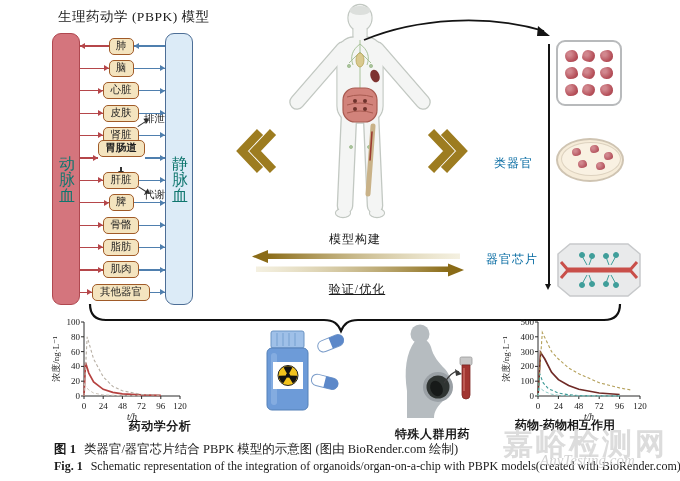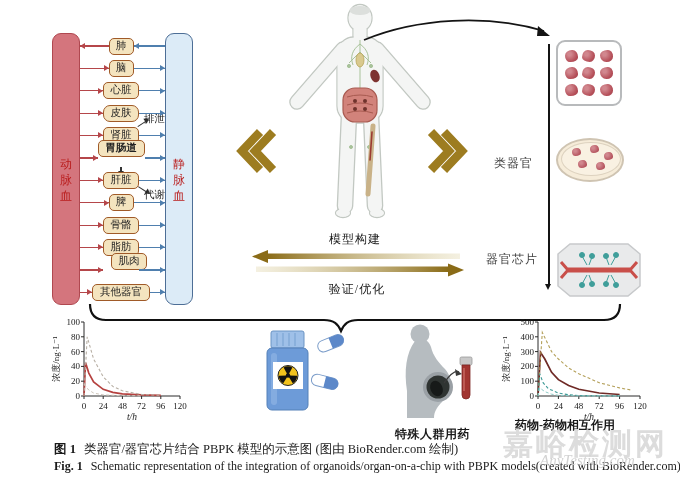--- a/index.html
+++ b/index.html
@@ -5,37 +5,37 @@
   html,body{margin:0;padding:0;background:#fff;}
   #fig{position:relative;width:680px;height:481px;background:#fff;overflow:hidden;
        font-family:"Liberation Serif","DejaVu Serif",serif;color:#1a1a1a;}
   .abs{position:absolute;}
   
   #pbpk-title{left:58px;top:8px;font-size:13.5px;white-space:nowrap;letter-spacing:.5px;}
   #organ-rows{left:40px;top:30px;width:156px;height:280px;}
   .col{position:absolute;top:3px;width:28px;height:272px;border-radius:9px;box-sizing:border-box;}
   #col-arterial{left:12px;background:#d4757d;border:1.5px solid #b04850;}
   #col-venous{left:125px;background:#dcebf7;border:1.5px solid #4d6e96;}
-  .vtext{position:absolute;width:14px;font-size:12px;line-height:16px;text-align:center;
-         word-break:break-all;color:#b91c1c;}
+  .vtext{position:absolute;width:14px;font-size:16px;line-height:16px;text-align:center;
+         word-break:break-all;color:#0f766e;}
   .organ-box{position:absolute;box-sizing:border-box;height:17px;background:#f4e4bf;
     border:1.1px solid #a05a28;border-radius:5px;font-size:10.5px;line-height:13.5px;
     text-align:center;color:#222;white-space:nowrap;overflow:hidden;}
   .cline{position:absolute;height:1.2px;}
   .ah{position:absolute;width:0;height:0;border-top:3.2px solid transparent;border-bottom:3.2px solid transparent;}
   .ah-r{border-left:5px solid;}
   .ah-l{border-right:5px solid;}
   .ann{position:absolute;font-size:10.5px;color:#222;white-space:nowrap;}
   .ann-arrow{position:absolute;width:13px;height:2px;transform-origin:left center;}
   .ann-arrow .cline{width:10px;background:#333;top:0;}
   .ann-arrow .ah{top:-2.6px;left:9px;border-left-color:#333;}
   
   .clabel{position:absolute;font-size:12px;color:#1a1a1a;text-align:center;letter-spacing:1px;}
   
-  .rlabel{position:absolute;font-size:12px;color:#404040;white-space:nowrap;letter-spacing:1px;}
+  .rlabel{position:absolute;font-size:12px;color:#0369a1;white-space:nowrap;letter-spacing:1px;}
   
   #plate{left:556px;top:40px;width:66px;height:66px;background:#fff;border:2px solid #b8babc;
      border-radius:9px;box-sizing:border-box;display:grid;grid-template-columns:repeat(3,1fr);
      justify-items:center;align-items:center;padding:5px;}
   .blob{width:13px;height:12px;background:radial-gradient(circle at 35% 35%, #d1878e 15%, #b54f59 65%, #9e3f49 100%);}
   .blob:nth-child(3n+1){border-radius:55% 45% 60% 40%/50% 60% 40% 55%;}
   .blob:nth-child(3n+2){border-radius:45% 55% 40% 60%/60% 45% 55% 40%;}
   .blob:nth-child(3n){border-radius:60% 40% 50% 50%/45% 55% 45% 60%;}
   
   #dish{left:556px;top:134px;width:68px;height:50px;}
@@ -54,20 +54,21 @@
   #cap-en{top:459px;}
   .cap b{margin-right:8px;margin-left:46px;}
   svg{position:absolute;overflow:visible;}
   svg text{font-family:"Liberation Serif","DejaVu Serif",serif;}
 </style>
 </head>
 <body>
 
 <div id="fig">
 
+  <div class="abs" id="pbpk-title">生理药动学 (PBPK) 模型</div>
 
   <div class="abs" id="organ-rows">
     <div class="col" id="col-arterial"></div>
     <div class="col" id="col-venous"></div>
     <div class="vtext" style="left:19px;top:126px;">动脉血</div>
     <div class="vtext" style="left:132px;top:126px;">静脉血</div>
 
     <div class="ann-arrow" style="left:98px;top:96px;transform:rotate(-33deg);">
       <span class="cline"></span>
         <span class="ah ah-r"></span>
@@ -90,21 +91,21 @@
       <div class="organ-box" style="left: 68.5px; top: 29.9px; width: 25px;">脑</div>
       <div class="cline" style="left: 40px; width: 28.5px; top: 37.8px; background: rgb(181, 70, 74);"></div>
       <div class="cline" style="left: 93.5px; width: 31.5px; top: 37.8px; background: rgb(79, 127, 174);"></div>
       <span class="ah ah-r" style="top: 35.2px; left: 63.5px; border-left-color: rgb(181, 70, 74);"></span>
       <span class="ah ah-r" style="top: 35.2px; left: 120px; border-left-color: rgb(79, 127, 174);"></span>
       <div class="organ-box" style="left: 63px; top: 52.3px; width: 36px;">心脏</div>
       <div class="cline" style="left: 40px; width: 23px; top: 60.2px; background: rgb(181, 70, 74);"></div>
       <div class="cline" style="left: 99px; width: 26px; top: 60.2px; background: rgb(79, 127, 174);"></div>
       <span class="ah ah-r" style="top: 57.6px; left: 58px; border-left-color: rgb(181, 70, 74);"></span>
       <span class="ah ah-r" style="top: 57.6px; left: 120px; border-left-color: rgb(79, 127, 174);"></span>
-      <div class="organ-box" style="left: 63px; top: 74.7px; width: 36px; border-radius: 7px;">皮肤</div>
+      <div class="organ-box" style="left: 63px; top: 74.7px; width: 36px;">皮肤</div>
       <div class="cline" style="left: 40px; width: 23px; top: 82.6px; background: rgb(181, 70, 74);"></div>
       <div class="cline" style="left: 99px; width: 26px; top: 82.6px; background: rgb(79, 127, 174);"></div>
       <span class="ah ah-r" style="top: 80px; left: 58px; border-left-color: rgb(181, 70, 74);"></span>
       <span class="ah ah-r" style="top: 80px; left: 120px; border-left-color: rgb(79, 127, 174);"></span>
       <div class="organ-box" style="left: 63px; top: 97.1px; width: 36px;">肾脏</div>
       <div class="cline" style="left: 40px; width: 23px; top: 105px; background: rgb(181, 70, 74);"></div>
       <div class="cline" style="left: 99px; width: 26px; top: 105px; background: rgb(79, 127, 174);"></div>
       <span class="ah ah-r" style="top: 102.4px; left: 58px; border-left-color: rgb(181, 70, 74);"></span>
       <span class="ah ah-r" style="top: 102.4px; left: 120px; border-left-color: rgb(79, 127, 174);"></span>
       <div class="organ-box" style="left: 57.5px; top: 110px; width: 47px; font-weight: bold;">胃肠道</div>
@@ -125,21 +126,21 @@
       <div class="organ-box" style="left: 63px; top: 186.7px; width: 36px;">骨骼</div>
       <div class="cline" style="left: 40px; width: 23px; top: 194.6px; background: rgb(181, 70, 74);"></div>
       <div class="cline" style="left: 99px; width: 26px; top: 194.6px; background: rgb(79, 127, 174);"></div>
       <span class="ah ah-r" style="top: 192px; left: 58px; border-left-color: rgb(181, 70, 74);"></span>
       <span class="ah ah-r" style="top: 192px; left: 120px; border-left-color: rgb(79, 127, 174);"></span>
       <div class="organ-box" style="left: 63px; top: 209.1px; width: 36px;">脂肪</div>
       <div class="cline" style="left: 40px; width: 23px; top: 217px; background: rgb(181, 70, 74);"></div>
       <div class="cline" style="left: 99px; width: 26px; top: 217px; background: rgb(79, 127, 174);"></div>
       <span class="ah ah-r" style="top: 214.4px; left: 58px; border-left-color: rgb(181, 70, 74);"></span>
       <span class="ah ah-r" style="top: 214.4px; left: 120px; border-left-color: rgb(79, 127, 174);"></span>
-      <div class="organ-box" style="left: 63px; top: 223px; width: 36px; margin-left: 8px;">肌肉</div>
+      <div class="organ-box" style="left: 63px; top: 231px; width: 36px;">肌肉</div>
       <div class="cline" style="left: 40px; width: 23px; top: 239.4px; background: rgb(181, 70, 74);"></div>
       <div class="cline" style="left: 99px; width: 26px; top: 239.4px; background: rgb(79, 127, 174);"></div>
       <span class="ah ah-r" style="top: 236.8px; left: 58px; border-left-color: rgb(181, 70, 74);"></span>
       <span class="ah ah-r" style="top: 236.8px; left: 120px; border-left-color: rgb(79, 127, 174);"></span>
       <div class="organ-box" style="left: 52px; top: 253.9px; width: 58px;">其他器官</div>
       <div class="cline" style="left: 40px; width: 12px; top: 261.8px; background: rgb(181, 70, 74);"></div>
       <div class="cline" style="left: 110px; width: 15px; top: 261.8px; background: rgb(79, 127, 174);"></div>
       <span class="ah ah-r" style="top: 259.2px; left: 47px; border-left-color: rgb(181, 70, 74);"></span>
       <span class="ah ah-r" style="top: 259.2px; left: 120px; border-left-color: rgb(79, 127, 174);"></span>
     </div>
@@ -214,21 +215,21 @@
       <linearGradient id="gR" x1="0" y1="0" x2="1" y2="0">
         <stop offset="0" stop-color="#e0d5a9" stop-opacity=".35"></stop>
           <stop offset="1" stop-color="#8a6b17"></stop>
       </linearGradient>
     </defs>
     <rect x="15" y="4.5" width="193" height="5.5" fill="url(#gL)"></rect>
     <polygon points="16,1 16,14 0,7.5" fill="#8a6b17"></polygon>
     <rect x="4" y="17.5" width="192" height="5.5" fill="url(#gR)"></rect>
     <polygon points="196,14.5 196,27.5 212,21" fill="#8a6b17"></polygon>
   </svg>
-  <div class="clabel" style="left:322px;top:281px;width:70px;">验证/优化</div>
+  <div class="clabel" style="left:322px;top:281px;width:70px;text-decoration:underline;">验证/优化</div>
 
   <svg style="left:362px;top:16px;" width="200" height="32" viewBox="0 0 200 32">
     <path d="M2,24 C55,2 125,-2 182,15" fill="none" stroke="#141414" stroke-width="1.8"></path>
     <polygon points="188,20 176,10 175,20" fill="#141414"></polygon>
   </svg>
   <div class="cline" style="left:548px;top:44px;width:1.6px;height:240px;background:#141414;"></div>
   <div class="ah" style="left:544.5px;top:284px;border-left:3.8px solid transparent;border-right:3.8px solid transparent;border-top:6px solid #141414;border-bottom:none;"></div>
 
   <div class="abs" id="plate">
     <div class="blob"></div>
@@ -309,20 +310,21 @@
       <line x1="110.80000000000001" y1="80" x2="110.80000000000001" y2="83" stroke="#2a2a2a" stroke-width="1"></line>
       <text x="110.80000000000001" y="93" text-anchor="middle" font-size="9" fill="#1a1a1a">96</text>
       <line x1="130" y1="80" x2="130" y2="83" stroke="#2a2a2a" stroke-width="1"></line>
       <text x="130" y="93" text-anchor="middle" font-size="9" fill="#1a1a1a">120</text>
       <text x="82" y="104" text-anchor="middle" font-size="9.5" font-style="italic" fill="#1a1a1a">t/h</text>
       <text x="9" y="43" text-anchor="middle" font-size="9" fill="#1a1a1a" transform="rotate(-90 9 43)">浓度/ng·L⁻¹</text>
       <path d="M34.0,80.0 L35.6,46.7 L38.8,57.1 L43.6,65.9 L53.2,73.3 L62.8,76.3 L72.4,77.8 L91.6,78.9 L110.8,79.3" fill="none" stroke="#b5413f" stroke-width="1.7"></path>
       <path d="M34.0,80.0 L37.2,20.8 L43.6,43.0 L53.2,60.8 L62.8,70.4 L72.4,74.8 L91.6,78.5 L110.8,79.3" fill="none" stroke="#b7afa4" stroke-width="1.1" stroke-dasharray="3,2.2"></path>
       <path d="M34.0,68.2 L38.8,74.1 L43.6,77.0 L53.2,78.9 L72.4,79.6 L91.6,79.8" fill="none" stroke="#cfc7bc" stroke-width="1" stroke-dasharray="3,2.2"></path>
     </svg>
+  <div class="clabel" style="left:100px;top:418px;width:120px;font-weight:bold;letter-spacing:.5px;">药动学分析</div>
 
   <svg style="left:258px;top:325px;" width="92" height="95" viewBox="0 0 92 95">
     <g transform="translate(58,18) rotate(-22)">
       <rect x="0" y="0" width="27" height="11.5" rx="5.7" fill="#fff" stroke="#7a9cc9" stroke-width="1"></rect>
       <path d="M13.5,0 h8 a5.7,5.7 0 0 1 0,11.5 h-8 Z" fill="#5c88c9"></path>
     </g>
     <g transform="translate(55,48) rotate(14)">
       <rect x="0" y="0" width="27" height="11.5" rx="5.7" fill="#fff" stroke="#7a9cc9" stroke-width="1"></rect>
       <path d="M13.5,0 h8 a5.7,5.7 0 0 1 0,11.5 h-8 Z" fill="#5c88c9"></path>
     </g>

